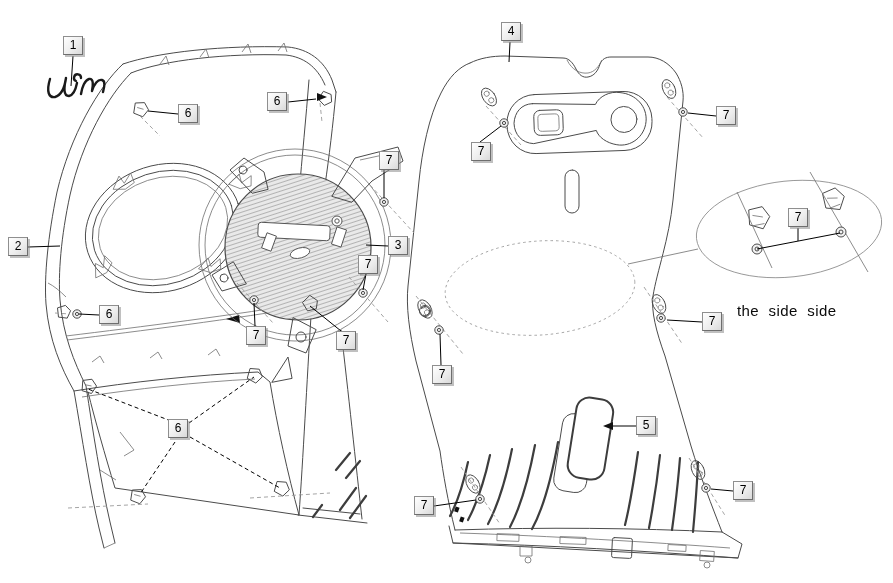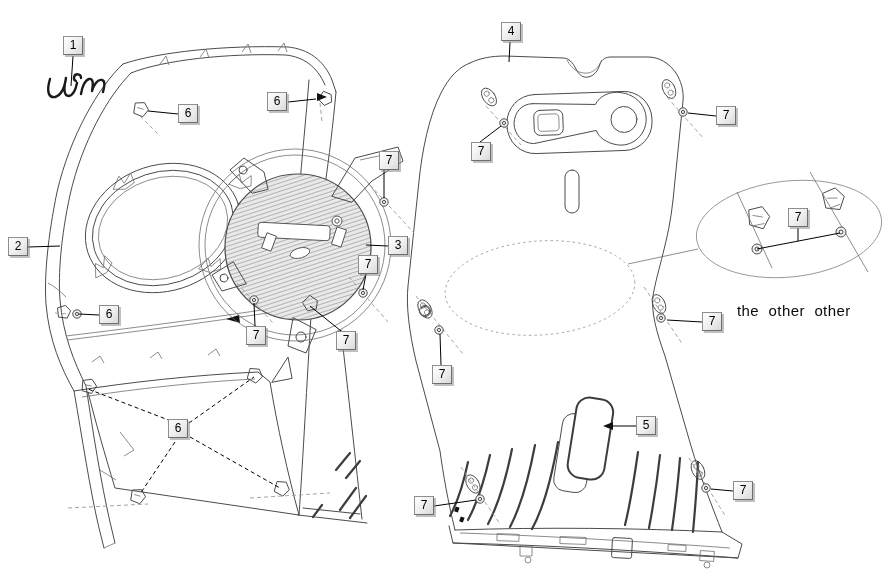--- a/index.html
+++ b/index.html
@@ -315,21 +315,21 @@
       <line x1="480" y1="142" x2="501" y2="126" class="leader"></line>
       <line x1="716" y1="116" x2="688" y2="113" class="leader"></line>
       <line x1="441" y1="365" x2="440" y2="334" class="leader"></line>
       <line x1="702" y1="322" x2="667" y2="320" class="leader"></line>
       <line x1="434" y1="506" x2="476" y2="500" class="leader"></line>
       <line x1="733" y1="491" x2="711" y2="489" class="leader"></line>
       <line x1="798" y1="228" x2="798" y2="241" class="leader"></line>
       <line x1="757" y1="249" x2="840" y2="233" class="leader"></line>
     </svg>
 
-  <div class="note">the other other</div>
+  <div class="note">the side side</div>
 <div class="callout" style="left: 63px; top: 36px;">1</div>
     <div class="callout" style="left: 8px; top: 237px;">2</div>
     <div class="callout" style="left: 388px; top: 236px;">3</div>
     <div class="callout" style="left: 501px; top: 22px;">4</div>
     <div class="callout" style="left: 636px; top: 416px;">5</div>
     <div class="callout" style="left: 178px; top: 104px;">6</div>
     <div class="callout" style="left: 267px; top: 92px;">6</div>
     <div class="callout" style="left: 99px; top: 305px;">6</div>
     <div class="callout" style="left: 168px; top: 419px;">6</div>
     <div class="callout" style="left: 379px; top: 151px;">7</div>

